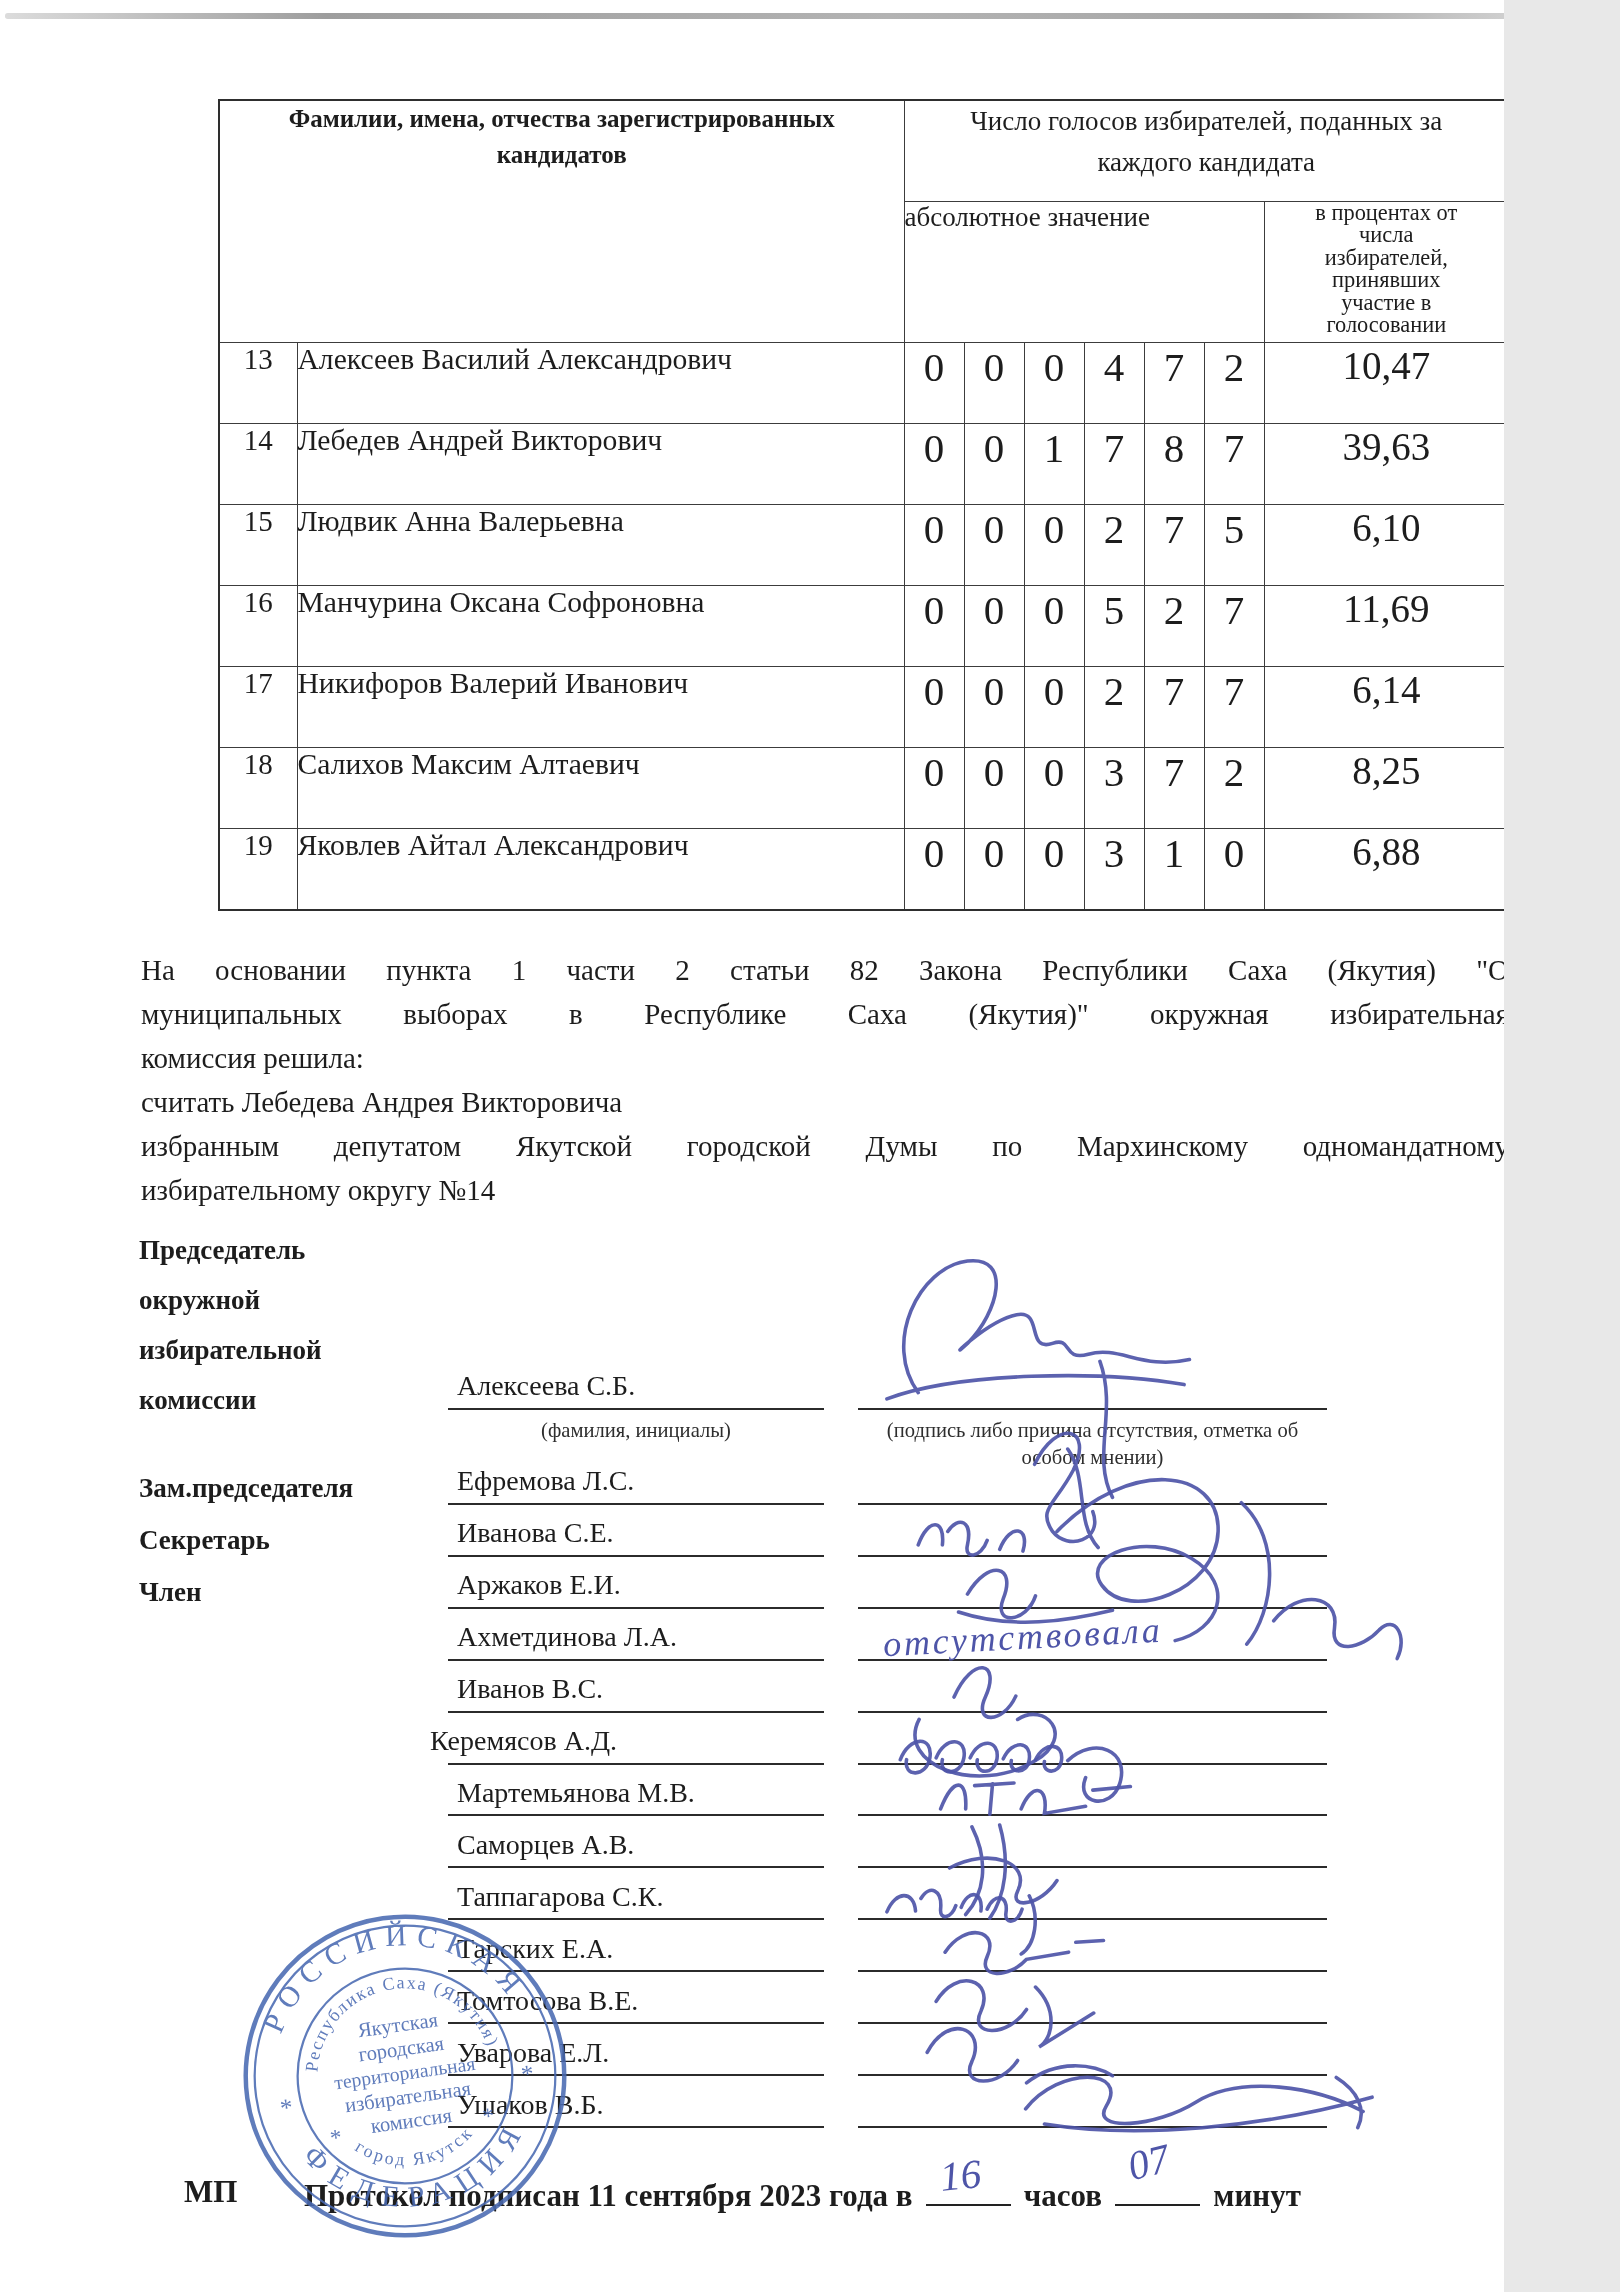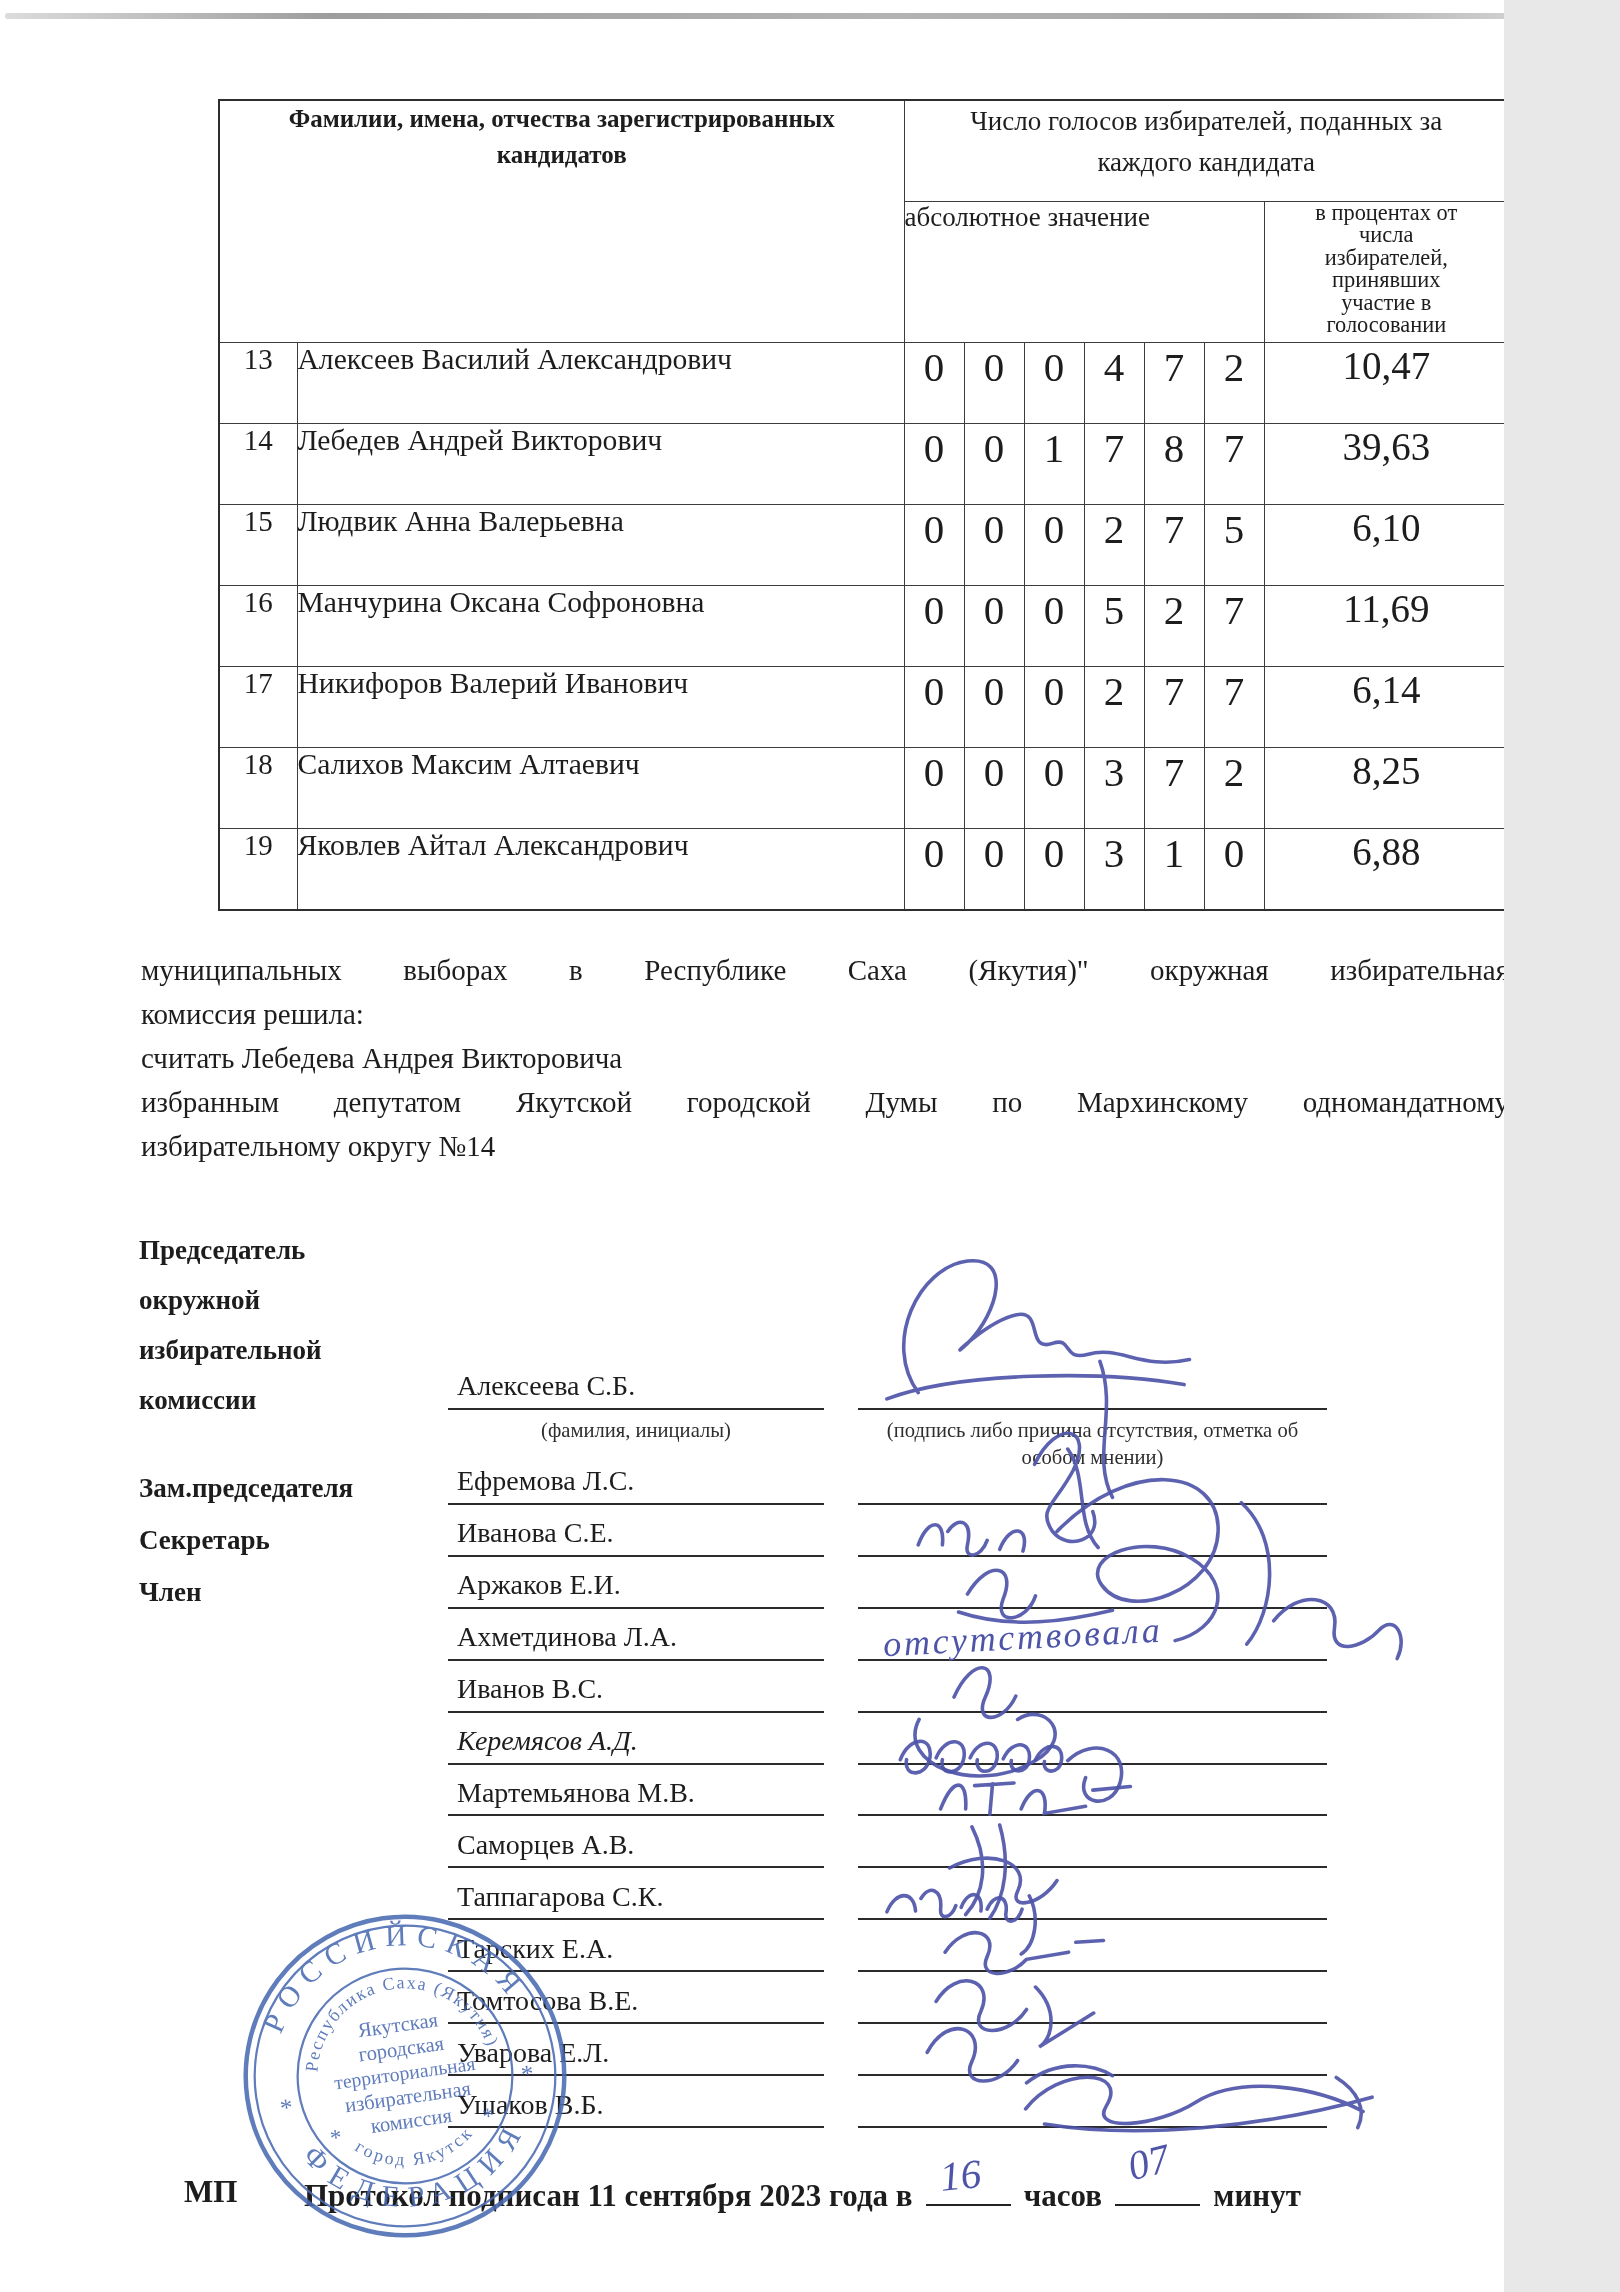--- a/index.html
+++ b/index.html
@@ -154,20 +154,21 @@
       <td class="c-d">0</td>
       <td class="c-d">3</td>
       <td class="c-d">1</td>
       <td class="c-d">0</td>
       <td class="c-pct">6,88</td>
     </tr>
   </tbody>
     </table>
 
   <div class="decision">
+    <div class="jline">На основании пункта 1 части 2 статьи 82 Закона Республики Саха (Якутия) "О</div>
     <div class="jline">муниципальных выборах в Республике Саха (Якутия)" окружная избирательная</div>
     <div>комиссия решила:</div>
     <div>считать Лебедева Андрея Викторовича</div>
     <div class="jline">избранным депутатом Якутской городской Думы по Мархинскому одномандатному</div>
     <div>избирательному округу №14</div>
   </div>
 
   <div class="sig-label" style="left:139px;top:1225px;">Председатель
 окружной
 избирательной
@@ -197,21 +198,21 @@
 
   <div class="sig-name" style="left:457px;top:1621px;text-align:center;">Ахметдинова Л.А.</div>
   <div class="uline" style="left:448px;top:1659px;width:376px;"></div>
   <div class="uline" style="left:858px;top:1659px;width:469px;"></div>
   <div class="note-absent ink">отсутствовала</div>
 
   <div class="sig-name" style="left:457px;top:1673px;">Иванов В.С.</div>
   <div class="uline" style="left:448px;top:1711px;width:376px;"></div>
   <div class="uline" style="left:858px;top:1711px;width:469px;"></div>
 
-  <div class="sig-name" style="left:457px;top:1725px;font-style:italic;">Керемясов А.Д.</div>
+  <div class="sig-name" style="left:430px;top:1725px;">Керемясов А.Д.</div>
   <div class="uline" style="left:448px;top:1763px;width:376px;"></div>
   <div class="uline" style="left:858px;top:1763px;width:469px;"></div>
 
   <div class="sig-name" style="left:457px;top:1777px;">Мартемьянова М.В.</div>
   <div class="uline" style="left:448px;top:1814px;width:376px;"></div>
   <div class="uline" style="left:858px;top:1814px;width:469px;"></div>
 
   <div class="sig-name" style="left:457px;top:1829px;">Саморцев А.В.</div>
   <div class="uline" style="left:448px;top:1866px;width:376px;"></div>
   <div class="uline" style="left:858px;top:1866px;width:469px;"></div>

